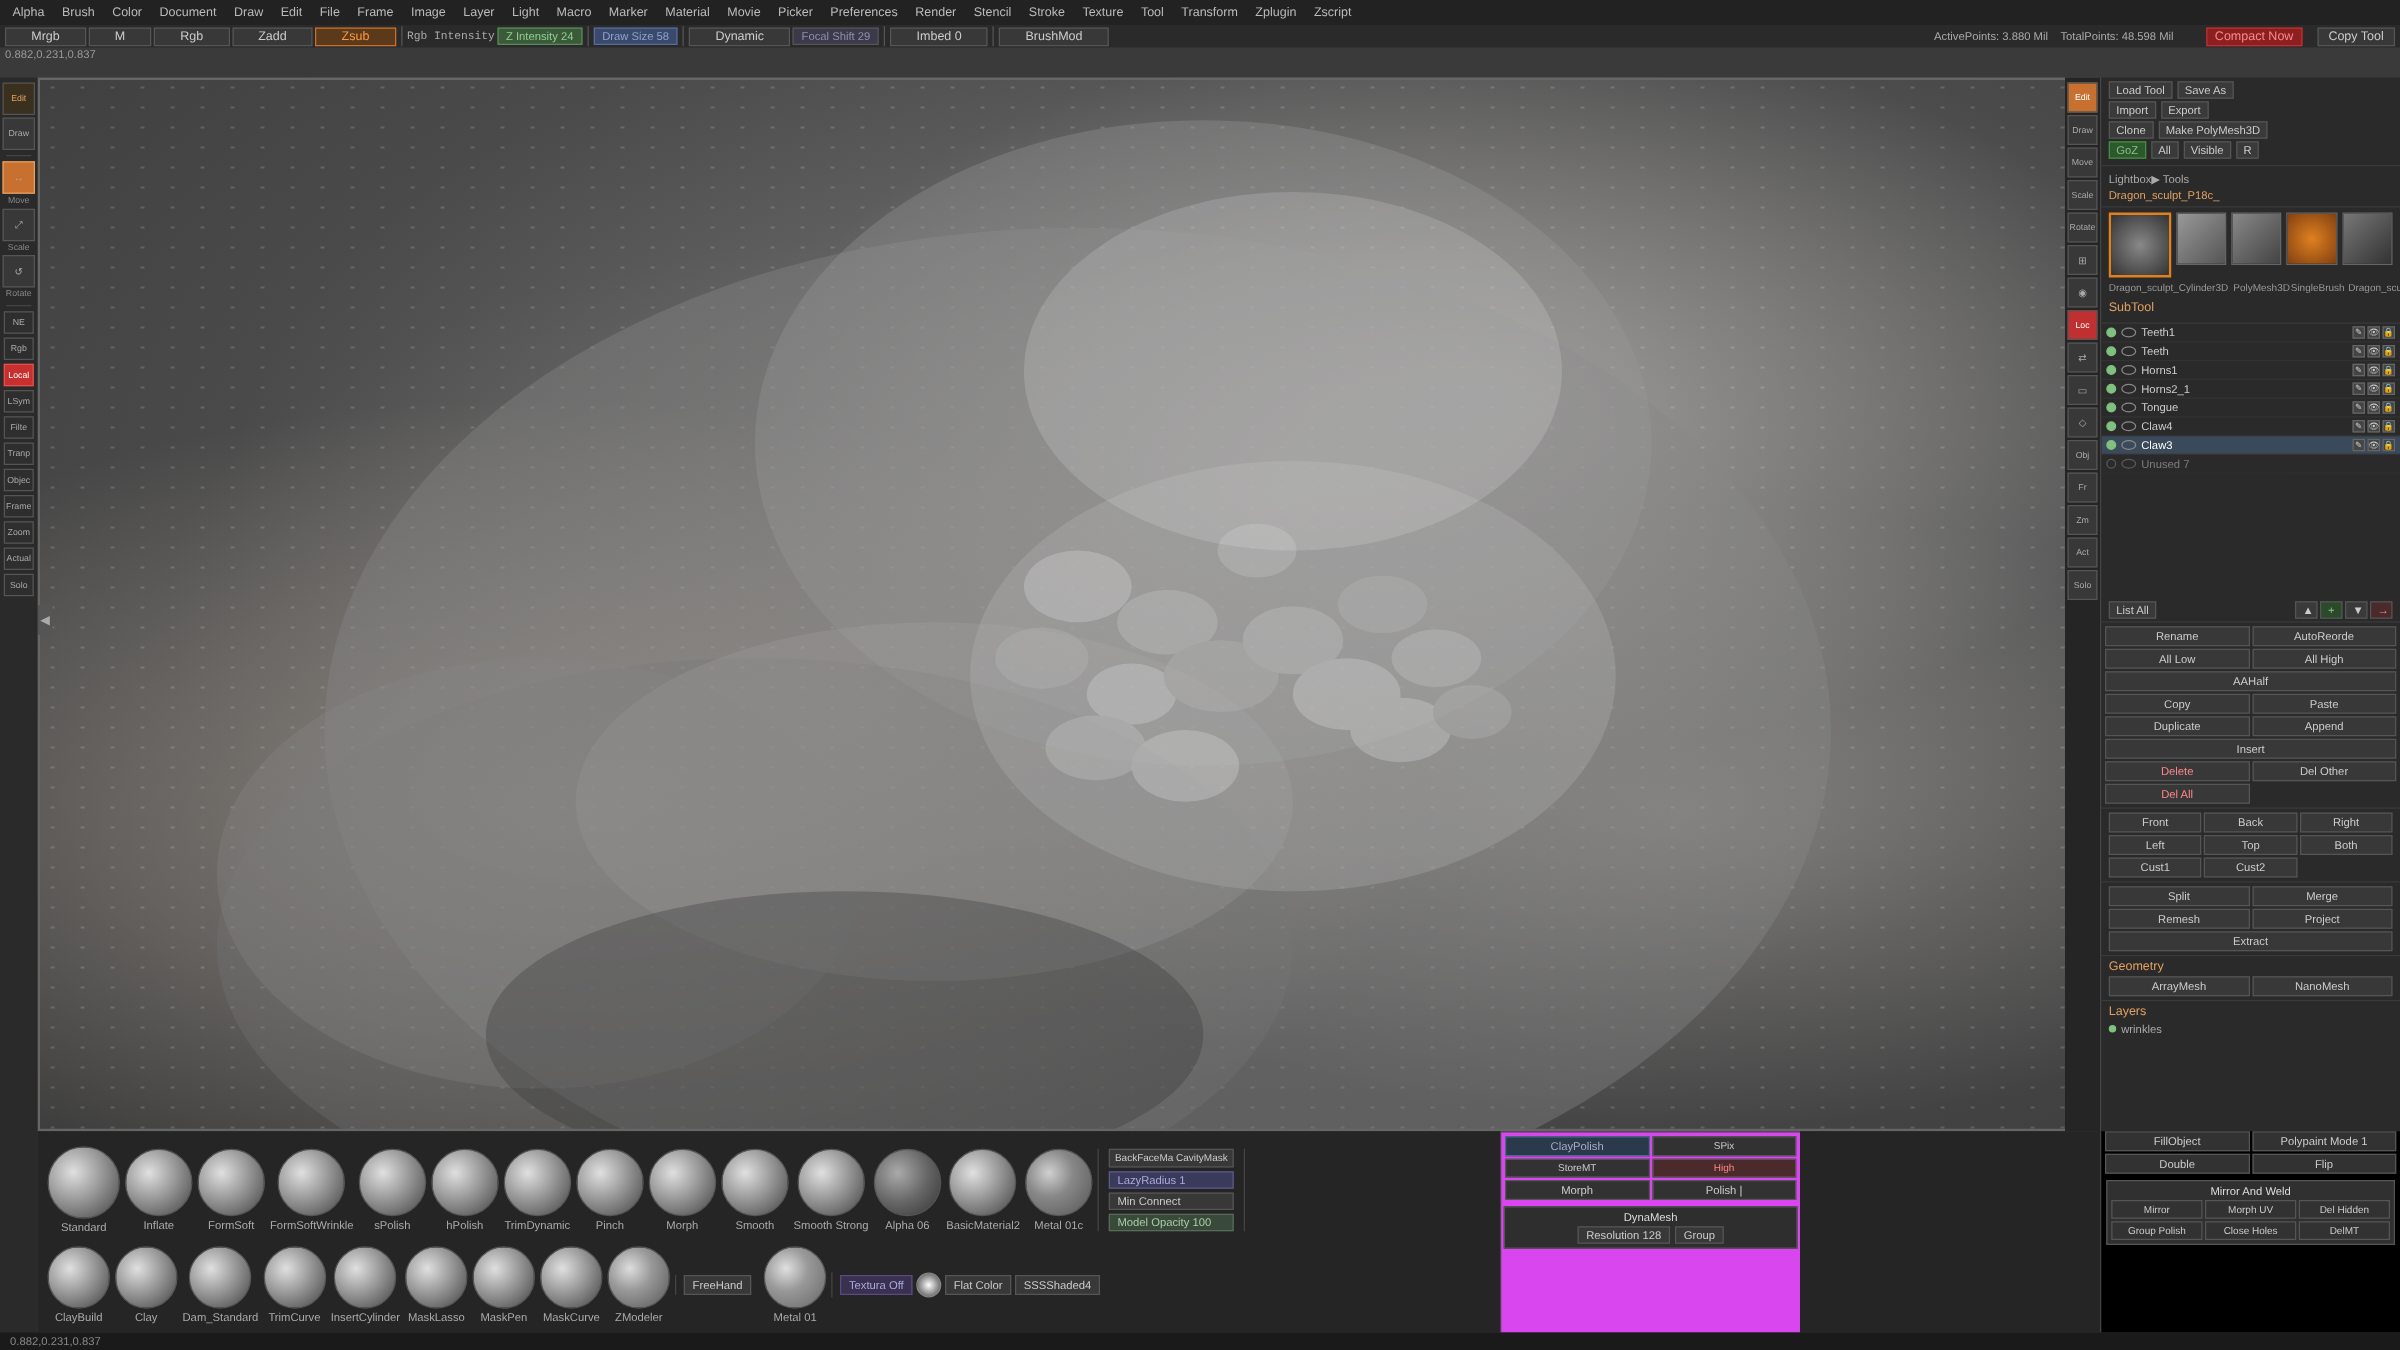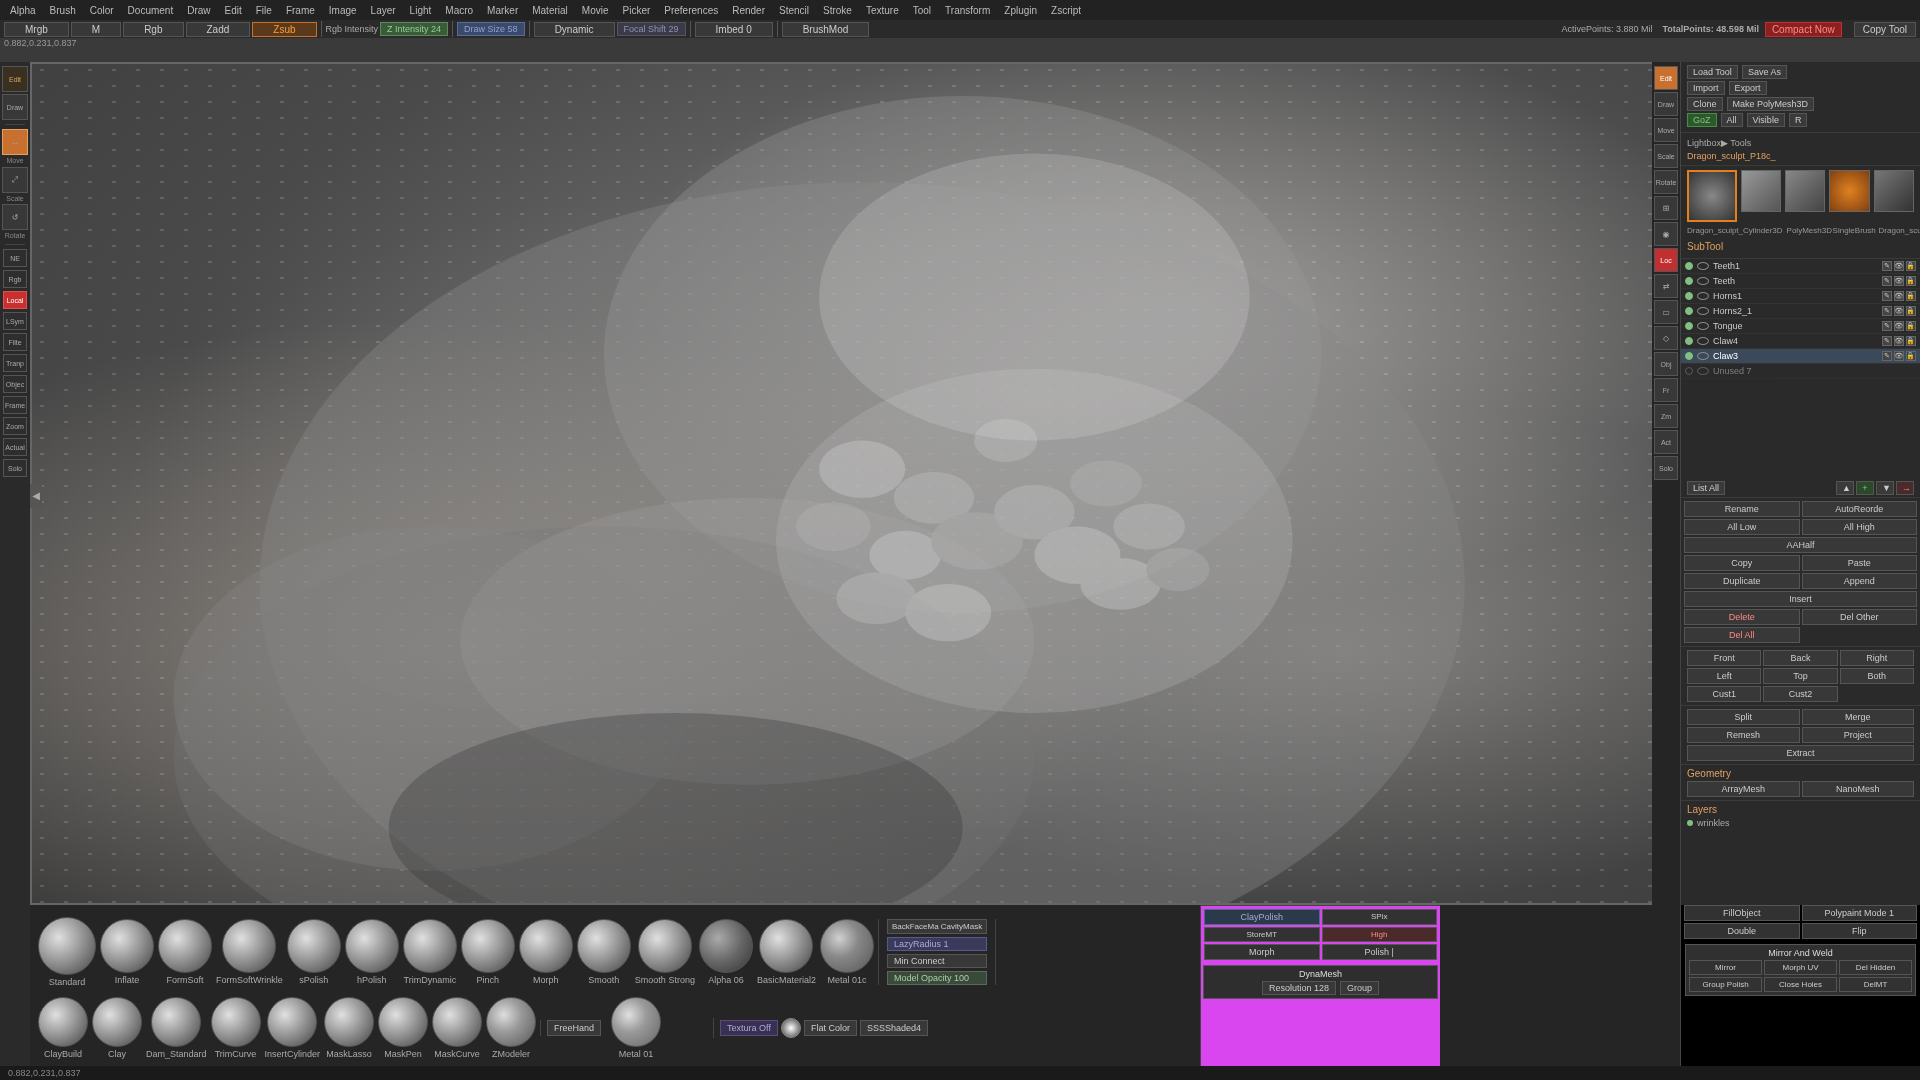--- a/index.html
+++ b/index.html
@@ -97,20 +97,21 @@
     }
     .brush-btn.active {
       background: #5a3a1a;
       border-color: #c87030;
       color: #ff9940;
     }
     .brush-slider {
       display: flex;
       align-items: flex-end;
       gap: 2px;
+      font-family: Liberation Mono, monospace;
     }
     .brush-slider-label {
       font-size: 9px;
       color: #aaa;
       white-space: nowrap;
     }
     .compact-btn {
       background: #8b2020;
       border: 1px solid #c03030;
       color: #ff8888;
@@ -619,21 +620,21 @@
   <div style="background:#3a4a6a;border:1px solid #5a6a9a;color:#90a0d0;font-size:9px;padding:1px 6px;cursor:pointer;white-space:nowrap;">Draw Size 58</div>
   <div class="divider"></div>
   <div class="brush-btn">Dynamic</div>
   <div style="background:#3a3a4a;border:1px solid #555;color:#9090b0;font-size:9px;padding:1px 6px;cursor:pointer;white-space:nowrap;">Focal Shift 29</div>
   <div class="divider"></div>
   <div class="brush-btn">Imbed 0</div>
   <div class="divider"></div>
   <div class="brush-btn">BrushMod</div>
   <div style="flex:1;"></div>
   <span style="font-size:9px;color:#aaa;margin-right:8px;">ActivePoints: 3.880 Mil</span>
-  <span style="font-size:9px;color:#aaa;margin-right:4px;font-weight:bold;">TotalPoints: 48.598 Mil</span>
+  <span style="font-size:9px;color:#aaa;margin-right:24px;">TotalPoints: 48.598 Mil</span>
   <div class="compact-btn">Compact Now</div>
   <div style="width:8px;"></div>
   <div style="background:#383838;border:1px solid #555;color:#ccc;font-size:10px;padding:1px 8px;cursor:pointer;">Copy Tool</div>
 </div>
 
 <div id="coord-display">
   <span>0.882,0.231,0.837</span>
 </div>
 
 <div id="left-panel">
@@ -1077,21 +1078,21 @@
     </div>
 
     <div style="display:flex;flex-direction:column;gap:2px;padding:0 6px;border-left:1px solid #444;">
       <div style="background:#383838;border:1px solid #555;font-size:9px;padding:2px 6px;color:#ccc;cursor:pointer;white-space:nowrap;">FreeHand</div>
     </div>
     <div class="brush-item">
       <div class="brush-swatch small" style="width:50px;height:50px;background:radial-gradient(circle at 35% 35%, #e0e0e0 0%, #999 40%, #666 100%);"></div>
       <div class="brush-label">Metal 01</div>
     </div>
 
-    <div style="display:flex;align-items:center;gap:3px;padding:0 6px;border-left:1px solid #444;margin-left:48px;">
+    <div style="display:flex;align-items:center;gap:3px;padding:0 6px;border-left:1px solid #444;">
       <div style="background:#3a3050;border:1px solid #5a4a80;font-size:9px;padding:2px 6px;color:#aad;cursor:pointer;">Textura Off</div>
       <div style="width:20px;height:20px;background:radial-gradient(circle, #fff 0%, #888 60%, #444 100%);border:1px solid #888;cursor:pointer;border-radius:50%;"></div>
       <div style="background:#383838;border:1px solid #555;font-size:9px;padding:2px 6px;color:#ccc;cursor:pointer;">Flat Color</div>
       <div style="background:#383838;border:1px solid #555;font-size:9px;padding:2px 6px;color:#ccc;cursor:pointer;">SSSShaded4</div>
     </div>
   </div>
 </div>
 
 <div id="bottom-panel-right">
   <div style="display:grid;grid-template-columns:repeat(2,1fr);gap:2px;padding:3px;">

